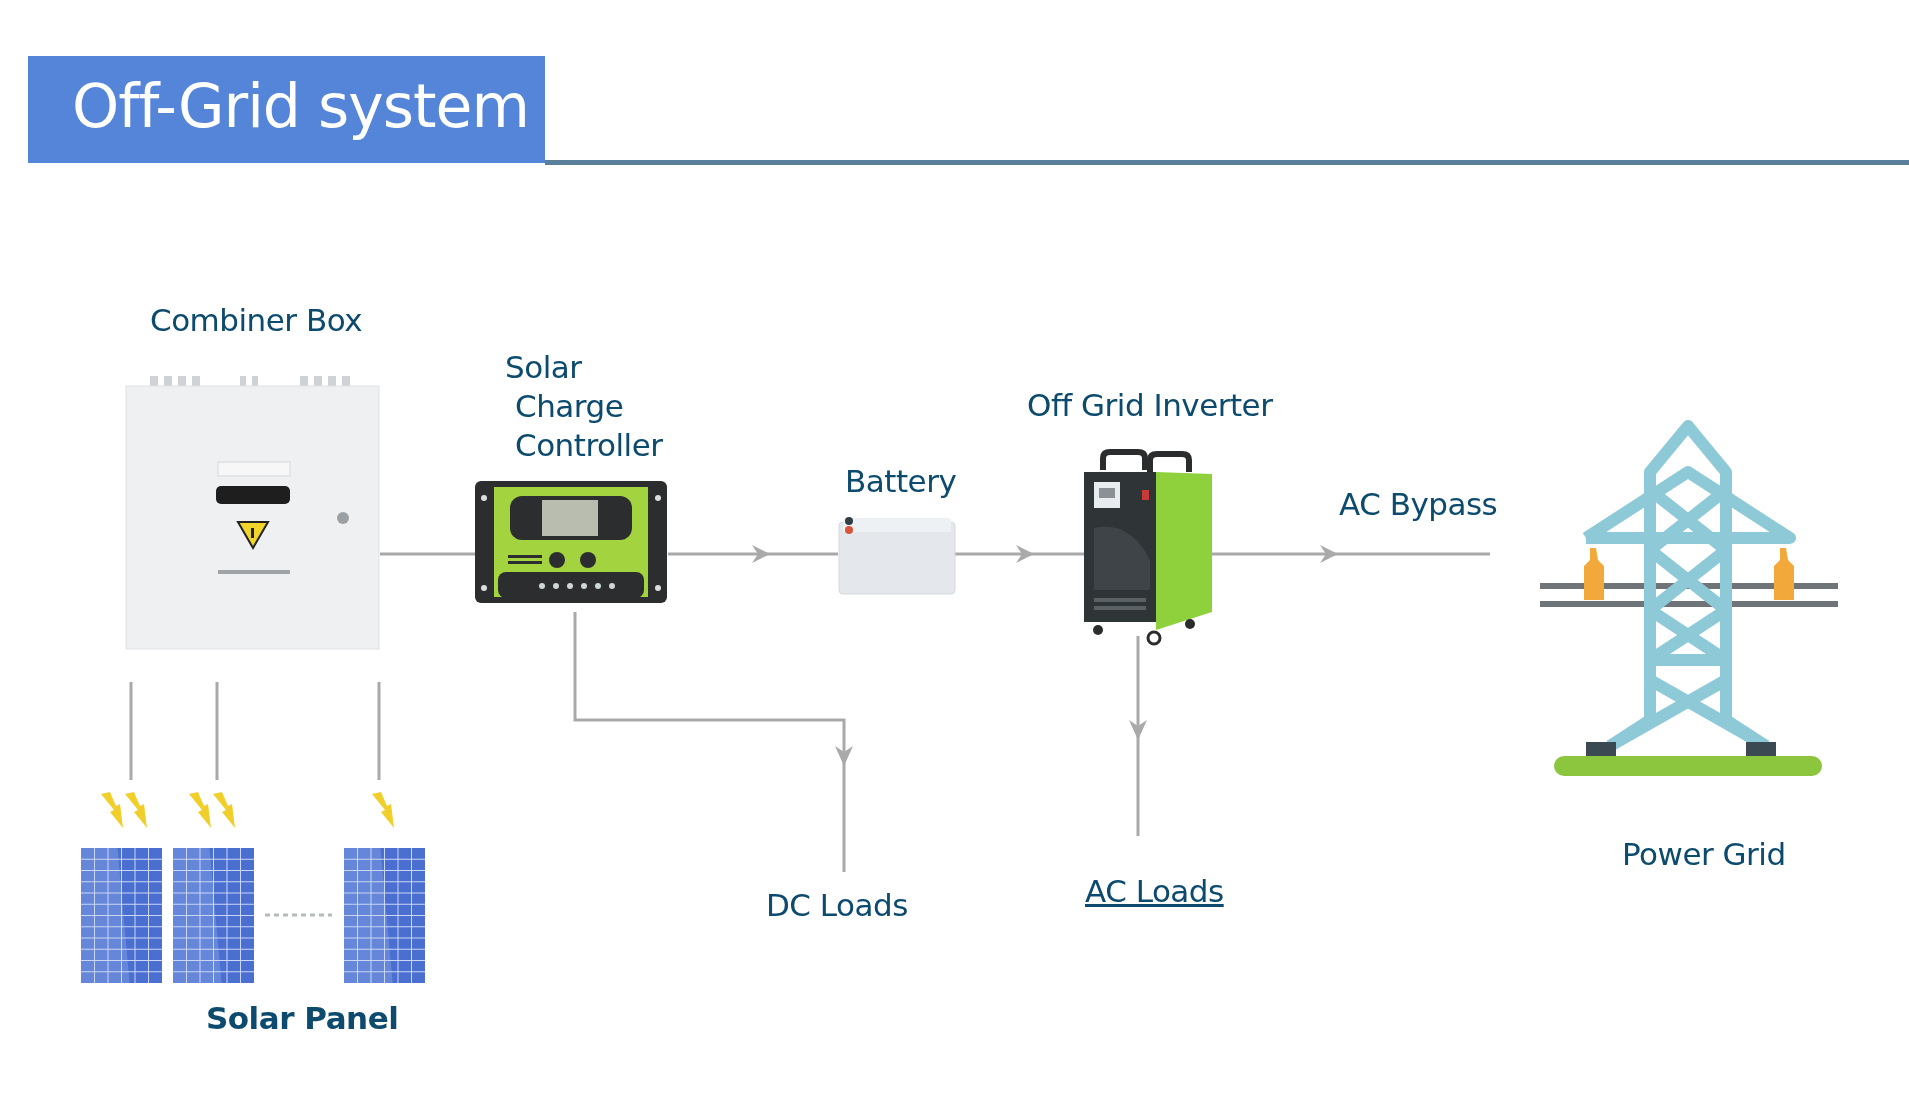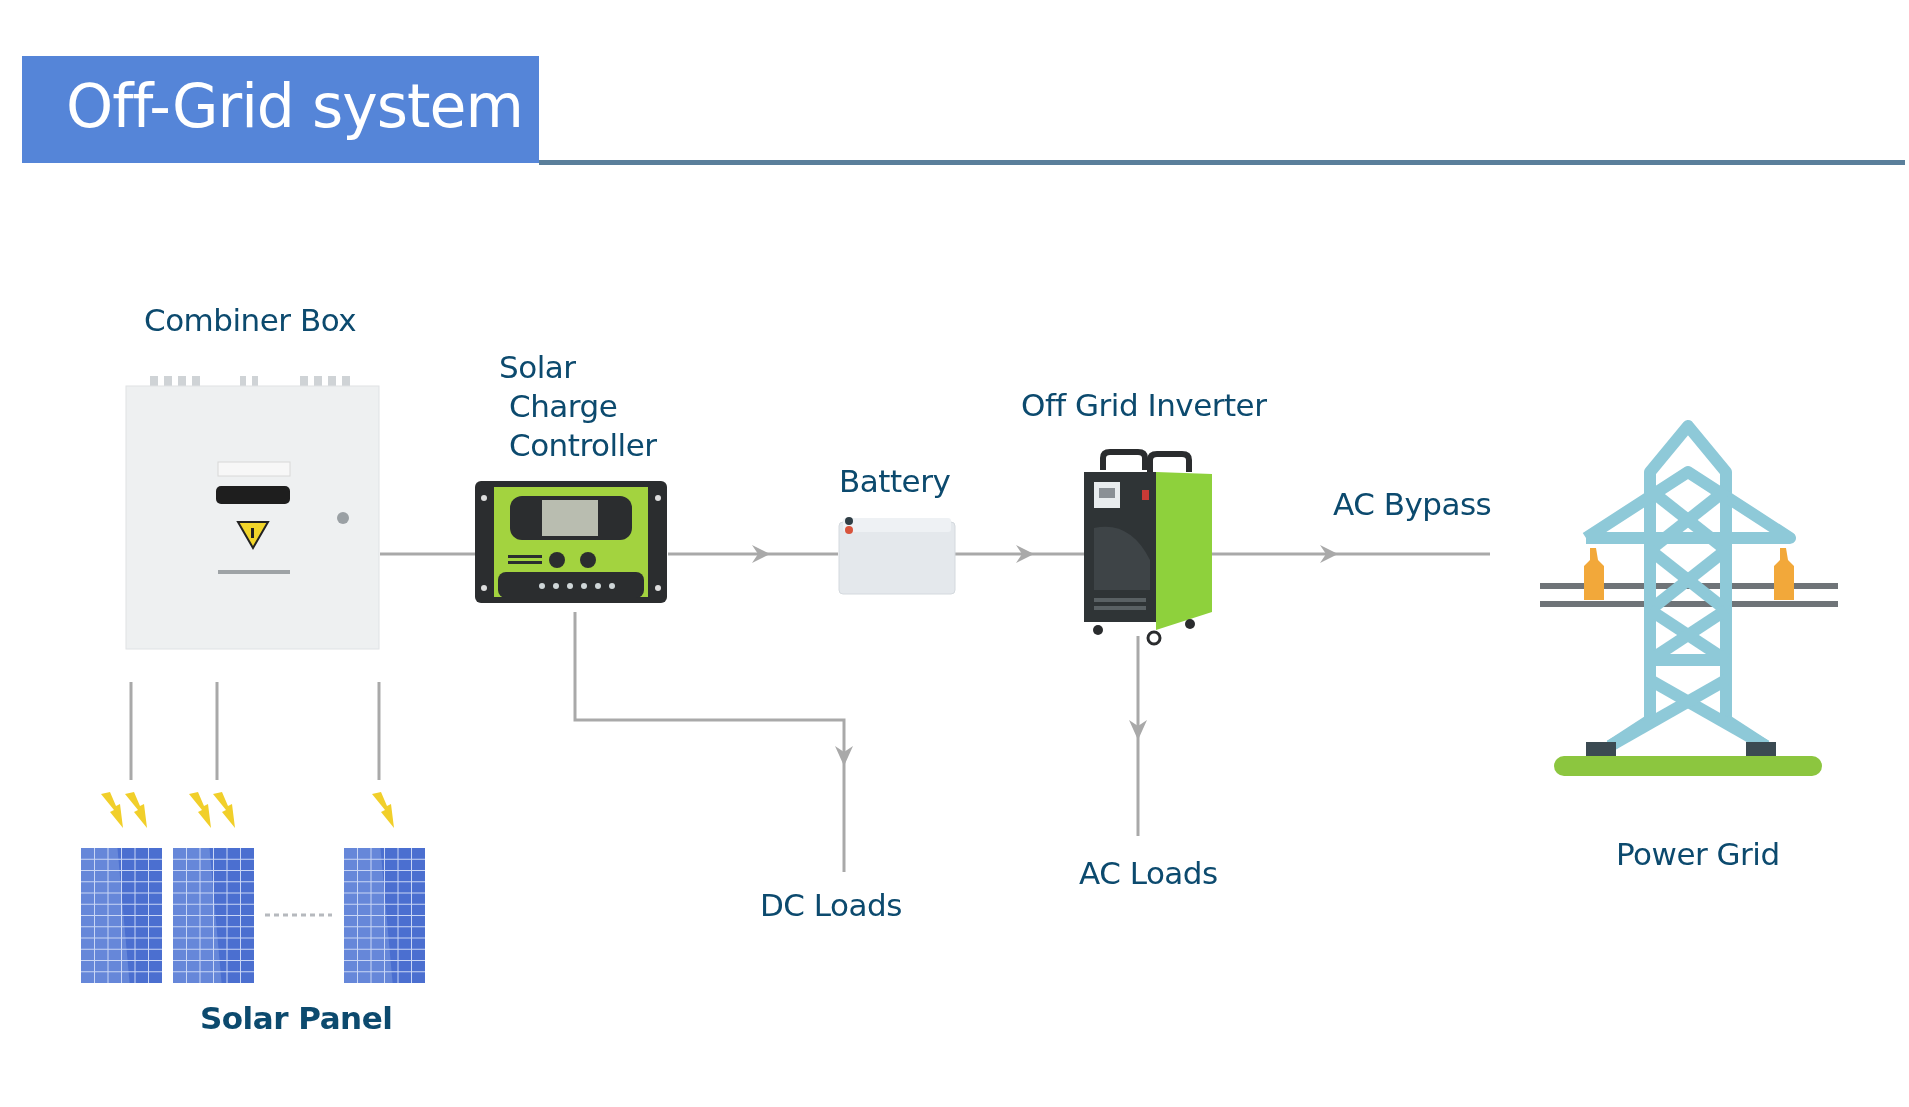--- a/index.html
+++ b/index.html
@@ -1,17 +1,17 @@
 <!DOCTYPE html>
 <html><head>
 <meta charset="utf-8">
 <style>
   html,body{margin:0;padding:0;background:#ffffff;}
   body{width:1909px;height:1107px;position:relative;overflow:hidden;font-family:"DejaVu Sans","Liberation Sans",sans-serif;}
-  .abs{position:absolute;}
+  .abs{position:absolute;margin-left:6px;}
   .title-box{left:22px;top:56px;width:517px;height:107px;background:#5585d8;}
   .title-text{left:66px;top:66px;color:#ffffff;font-size:60px;letter-spacing:-1px;font-family:"DejaVu Sans",sans-serif;line-height:80px;white-space:nowrap;}
   .rule{left:539px;top:160px;width:1366px;height:5px;background:#5a7f9b;}
   .lbl{color:#0c4a6e;font-size:31px;white-space:nowrap;line-height:38px;letter-spacing:-0.5px;}
   svg.diagram{position:absolute;left:0;top:0;}
 </style>
 </head>
 <body>
 
 <div class="abs title-box"></div>
@@ -219,14 +219,14 @@
 
 <div class="abs lbl" style="left:144px;top:301px;">Combiner Box</div>
 <div class="abs lbl" style="left:499px;top:348px;">Solar</div>
 <div class="abs lbl" style="left:509px;top:387px;">Charge</div>
 <div class="abs lbl" style="left:509px;top:426px;">Controller</div>
 <div class="abs lbl" style="left:839px;top:462px;text-align:right;">Battery</div>
 <div class="abs lbl" style="left:1021px;top:386px;">Off Grid Inverter</div>
 <div class="abs lbl" style="left:1333px;top:485px;">AC Bypass</div>
 <div class="abs lbl" style="left:1616px;top:835px;">Power Grid</div>
 <div class="abs lbl" style="left:760px;top:886px;">DC Loads</div>
-<div class="abs lbl" style="left:1079px;top:854px;">AC Loads</div>
+<div class="abs lbl" style="left:1079px;top:872px;text-decoration:underline;">AC Loads</div>
 <div class="abs lbl" style="left:200px;top:999px;font-weight:bold;">Solar Panel</div>
 
 </body></html>

